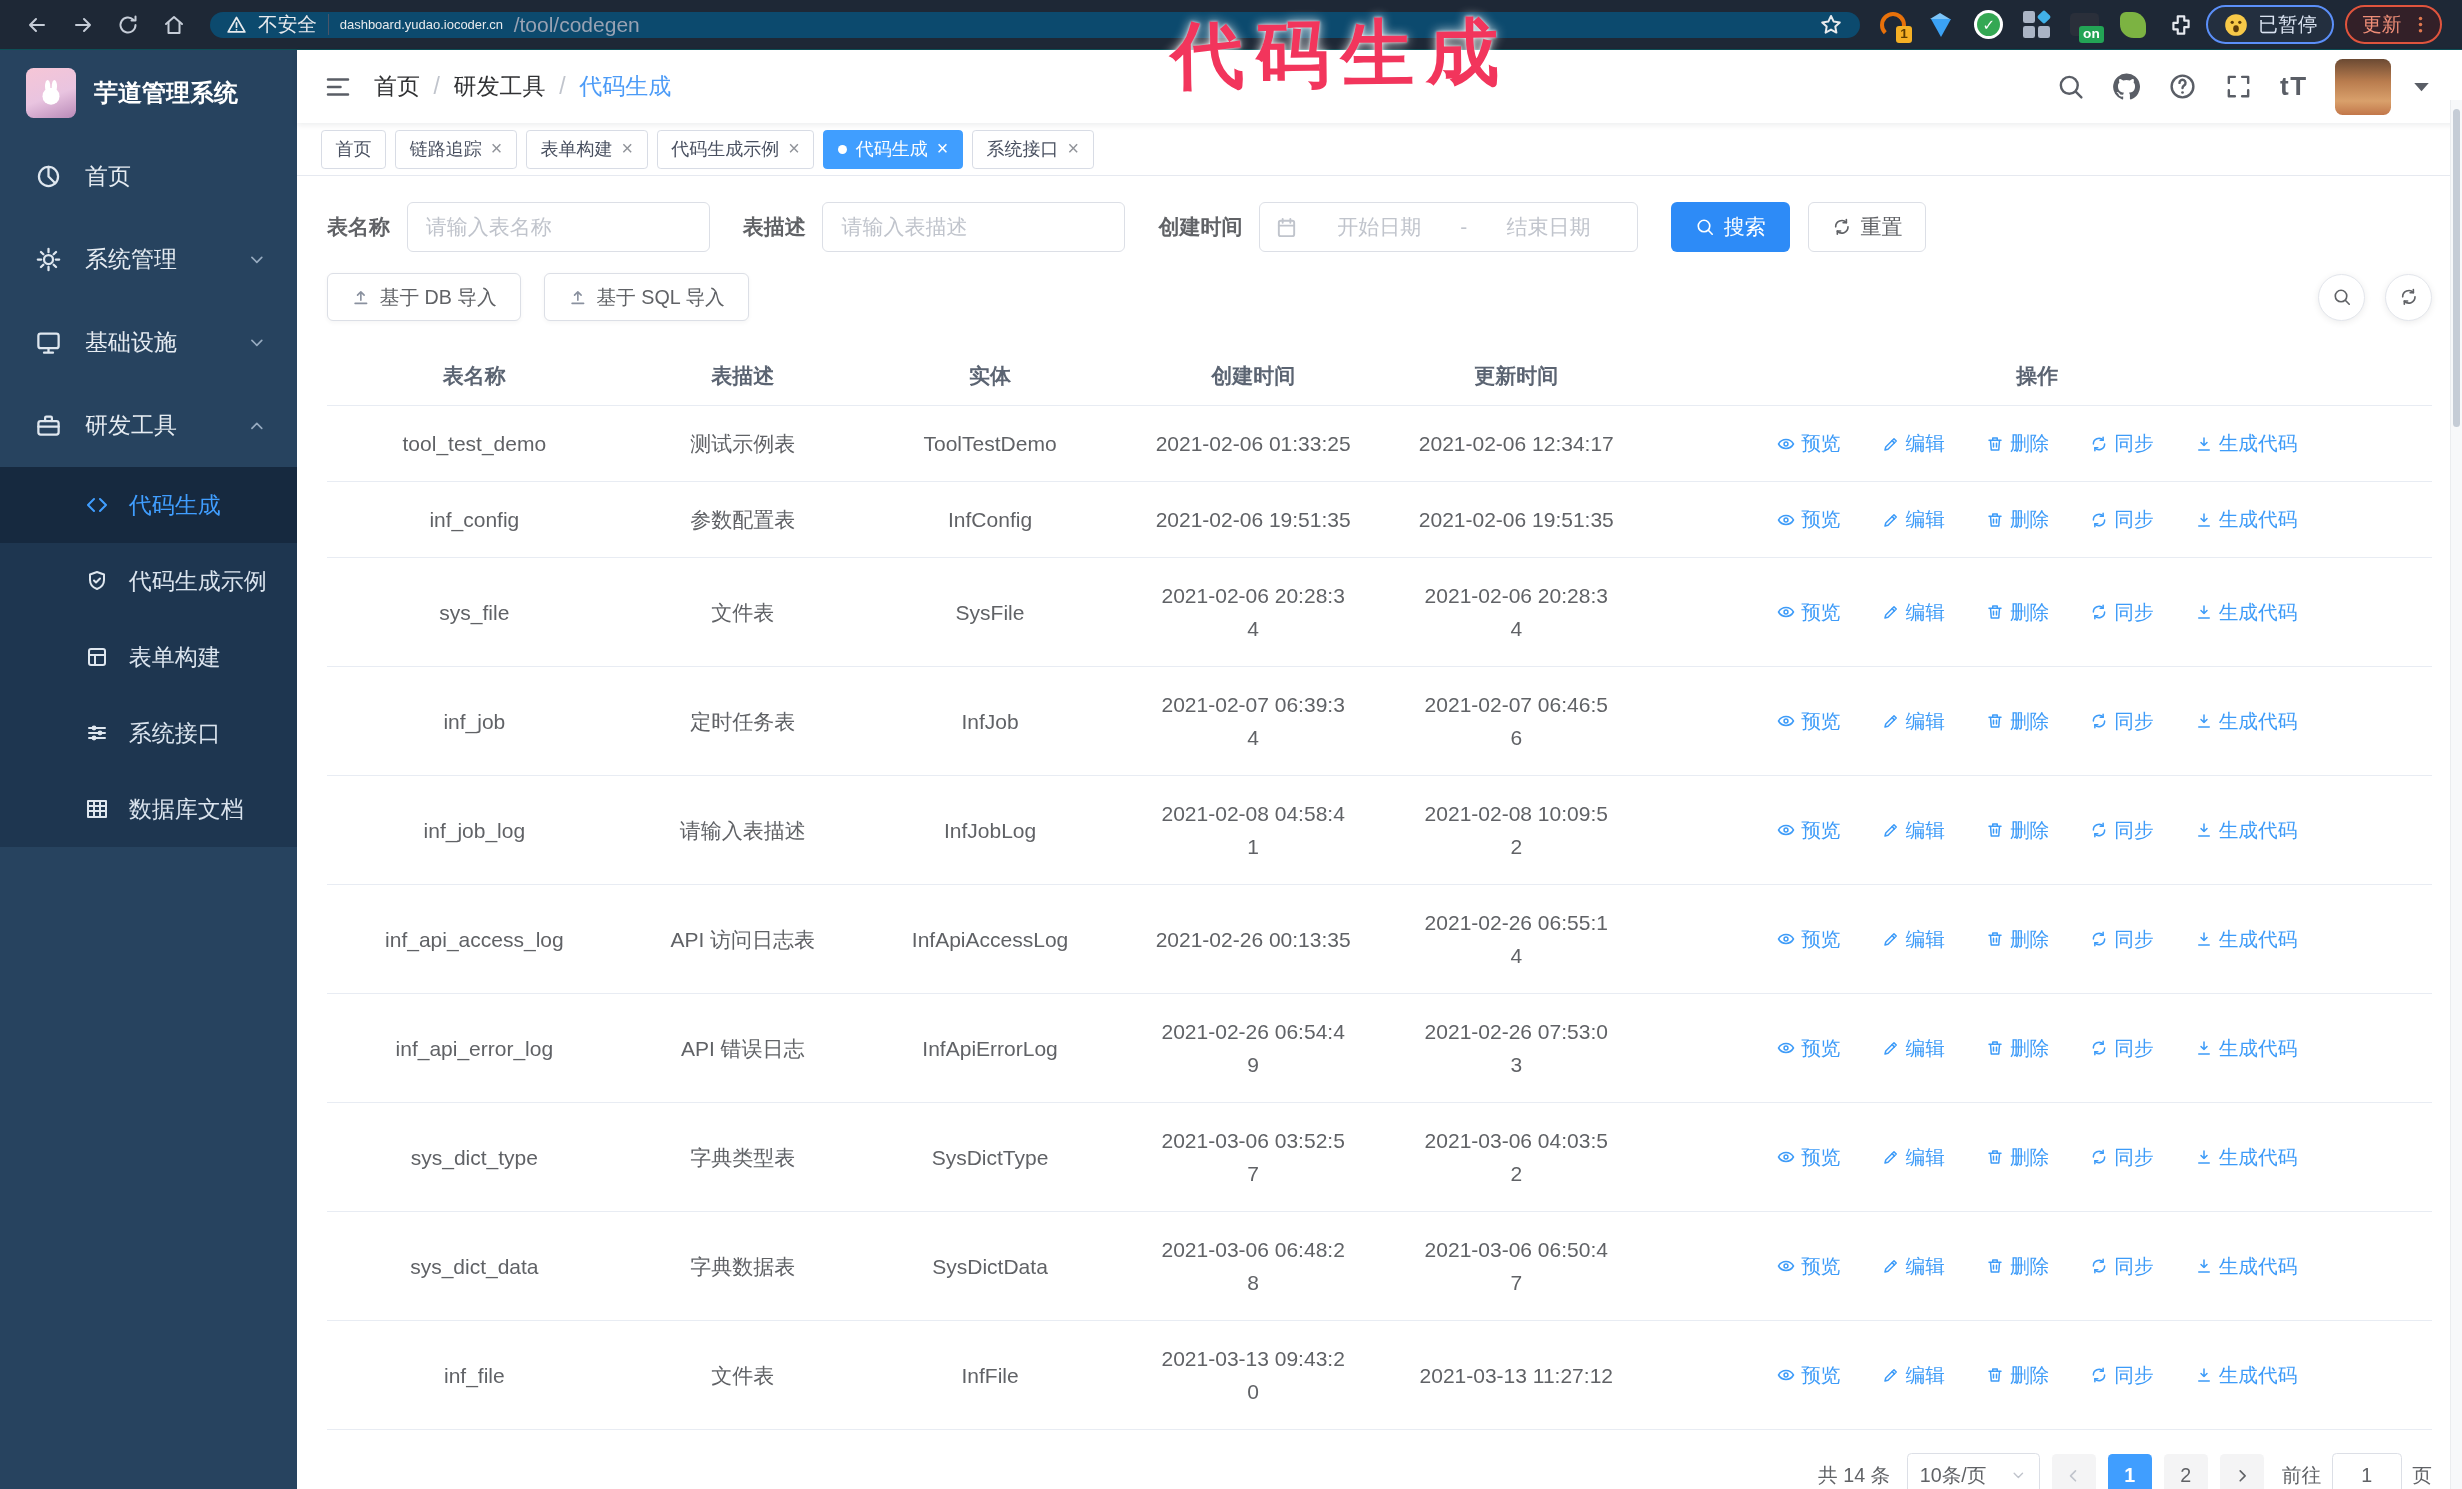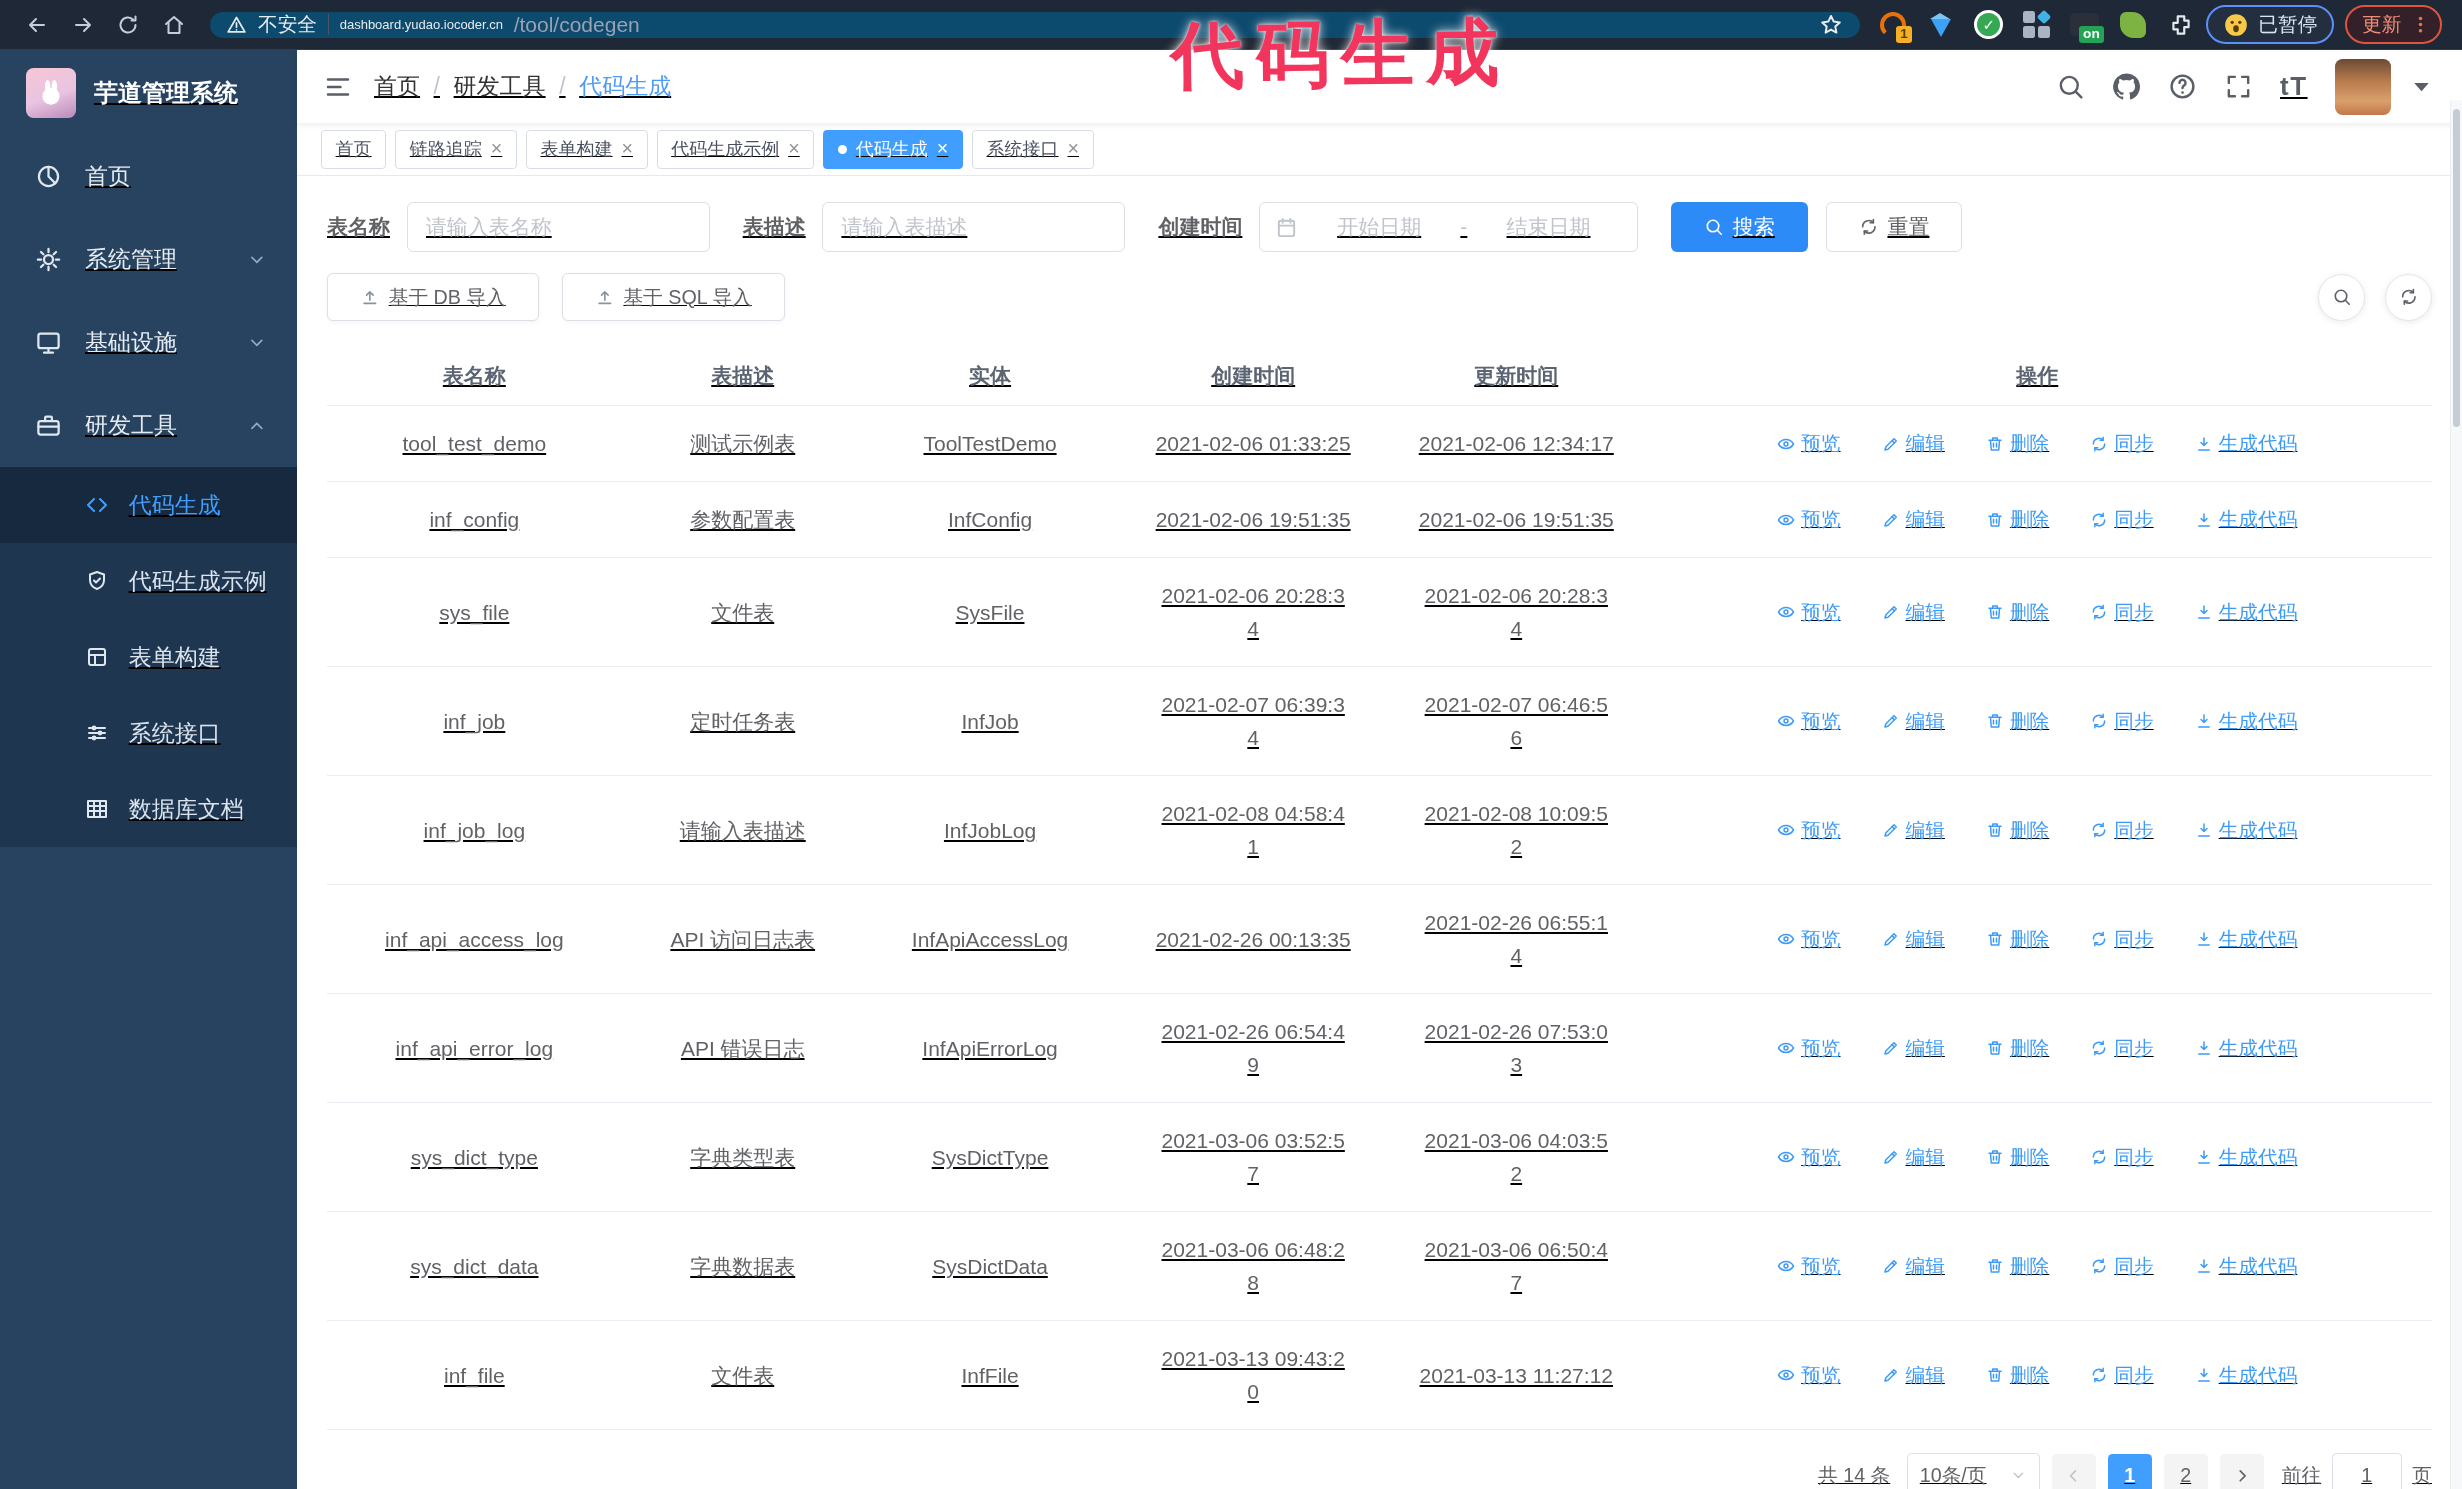--- a/index.html
+++ b/index.html
@@ -47,21 +47,21 @@
   .update-pill { border:2.3px solid #e0543d; background:#332028; padding-right:9px; }
   .update-pill .label { color:#ee8d77; font-size:19.7px; }
   .dots-v { color:#e0784f; font-size:21px; }
 
   
   .annotation { position:absolute; left:1171px; top:6px; z-index:60; font-size:73px; font-weight:bold;
     color:#f2355c; letter-spacing:12px; transform:rotate(-.6deg); pointer-events:none;
     text-shadow:0 0 10.6px rgba(255,255,255,.95), 0 0 3px rgba(255,255,255,.85); }
 
   
-  .app { display:flex; height:1440px; position:relative;text-decoration:underline; }
+  .app { display:flex; height:1440px; position:relative; }
 
   
   .sidebar { width:297px; background:#27435f; color:#e6ecf2; display:flex; flex-direction:column; flex:none; }
   .logo-row { height:85px; display:flex; align-items:center; padding:0 26px; gap:18px; }
   .logo-img { width:50px; height:50px; border-radius:7.6px; flex:none;
     background:linear-gradient(160deg,#f6c6d6 0%,#e9c4e0 55%,#b98ab8 100%);
     display:flex; align-items:center; justify-content:center; color:#fff; font-size:30px; }
   .app-title { font-size:24px; font-weight:bold; color:#ffffff; white-space:nowrap; }
   .menu-item { height:83px; display:flex; align-items:center; padding:0 30px 0 35px; gap:23px;
     font-size:23px; color:#e6ecf2; cursor:pointer; }
@@ -107,21 +107,21 @@
   .form-label { font-size:21px; color:#606266; font-weight:600; margin-right:16.7px; white-space:nowrap; }
   .text-input { width:303px; height:50px; border:1.5px solid #dcdfe6; border-radius:6px;
     padding:0 18px; font-size:21px; color:#606266; outline:none;
     font-family:"Liberation Sans","DejaVu Sans",sans-serif; }
   .text-input::placeholder { color:#c0c4cc; }
   .date-box { width:379px; height:50px; border:1.5px solid #dcdfe6; border-radius:6px;
     display:flex; align-items:center; padding:0 15px; gap:7.6px; color:#c0c4cc; font-size:21px; }
   .date-box .cal-icon { font-size:23px; }
   .date-box .d-start,.date-box .d-end { flex:1; text-align:center; white-space:nowrap; }
   .btn { height:50px; display:inline-flex; align-items:center; gap:9px; border-radius:6px;
-    font-size:21px; padding:0 32px; cursor:pointer; border:1.5px solid transparent; white-space:nowrap; }
+    font-size:21px; padding:0 23px; cursor:pointer; border:1.5px solid transparent; white-space:nowrap; }
   .btn .icon { font-size:19.7px; }
   .btn-primary { background:#2d8bf7; color:#fff; }
   .btn-plain { background:#fff; border-color:#dcdfe6; color:#606266; }
   .reset-btn { margin-left:18px; }
   .toolbar-row { display:flex; align-items:center; margin-bottom:4.5px; }
   .import-btn { height:48px; font-size:19.7px; margin-right:23px; box-shadow:0 1.5px 4.5px rgba(0,0,0,.04); }
   .import-btn .icon { color:#8a919f; }
   .toolbar-spacer { flex:1; }
   .circle-btn { width:47px; height:47px; border-radius:50%; border:1.5px solid #e3e6ec; background:#fff;
     display:flex; align-items:center; justify-content:center; color:#606266; font-size:19.7px;

